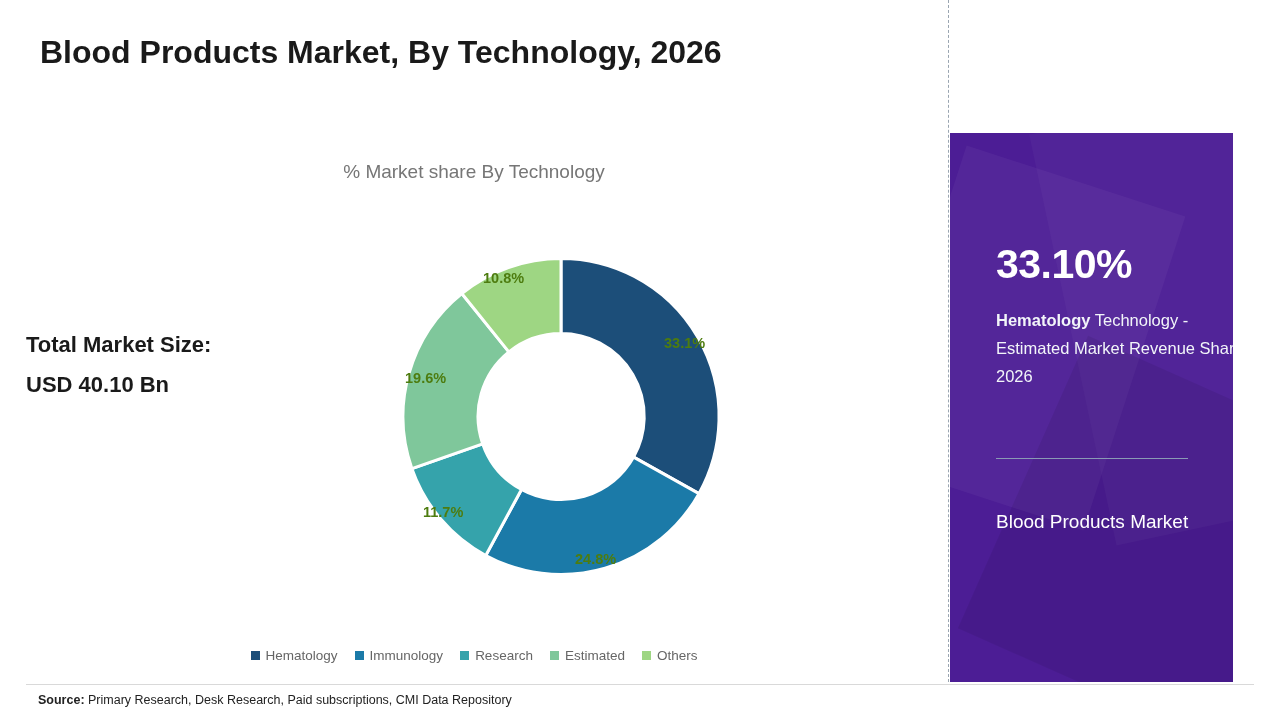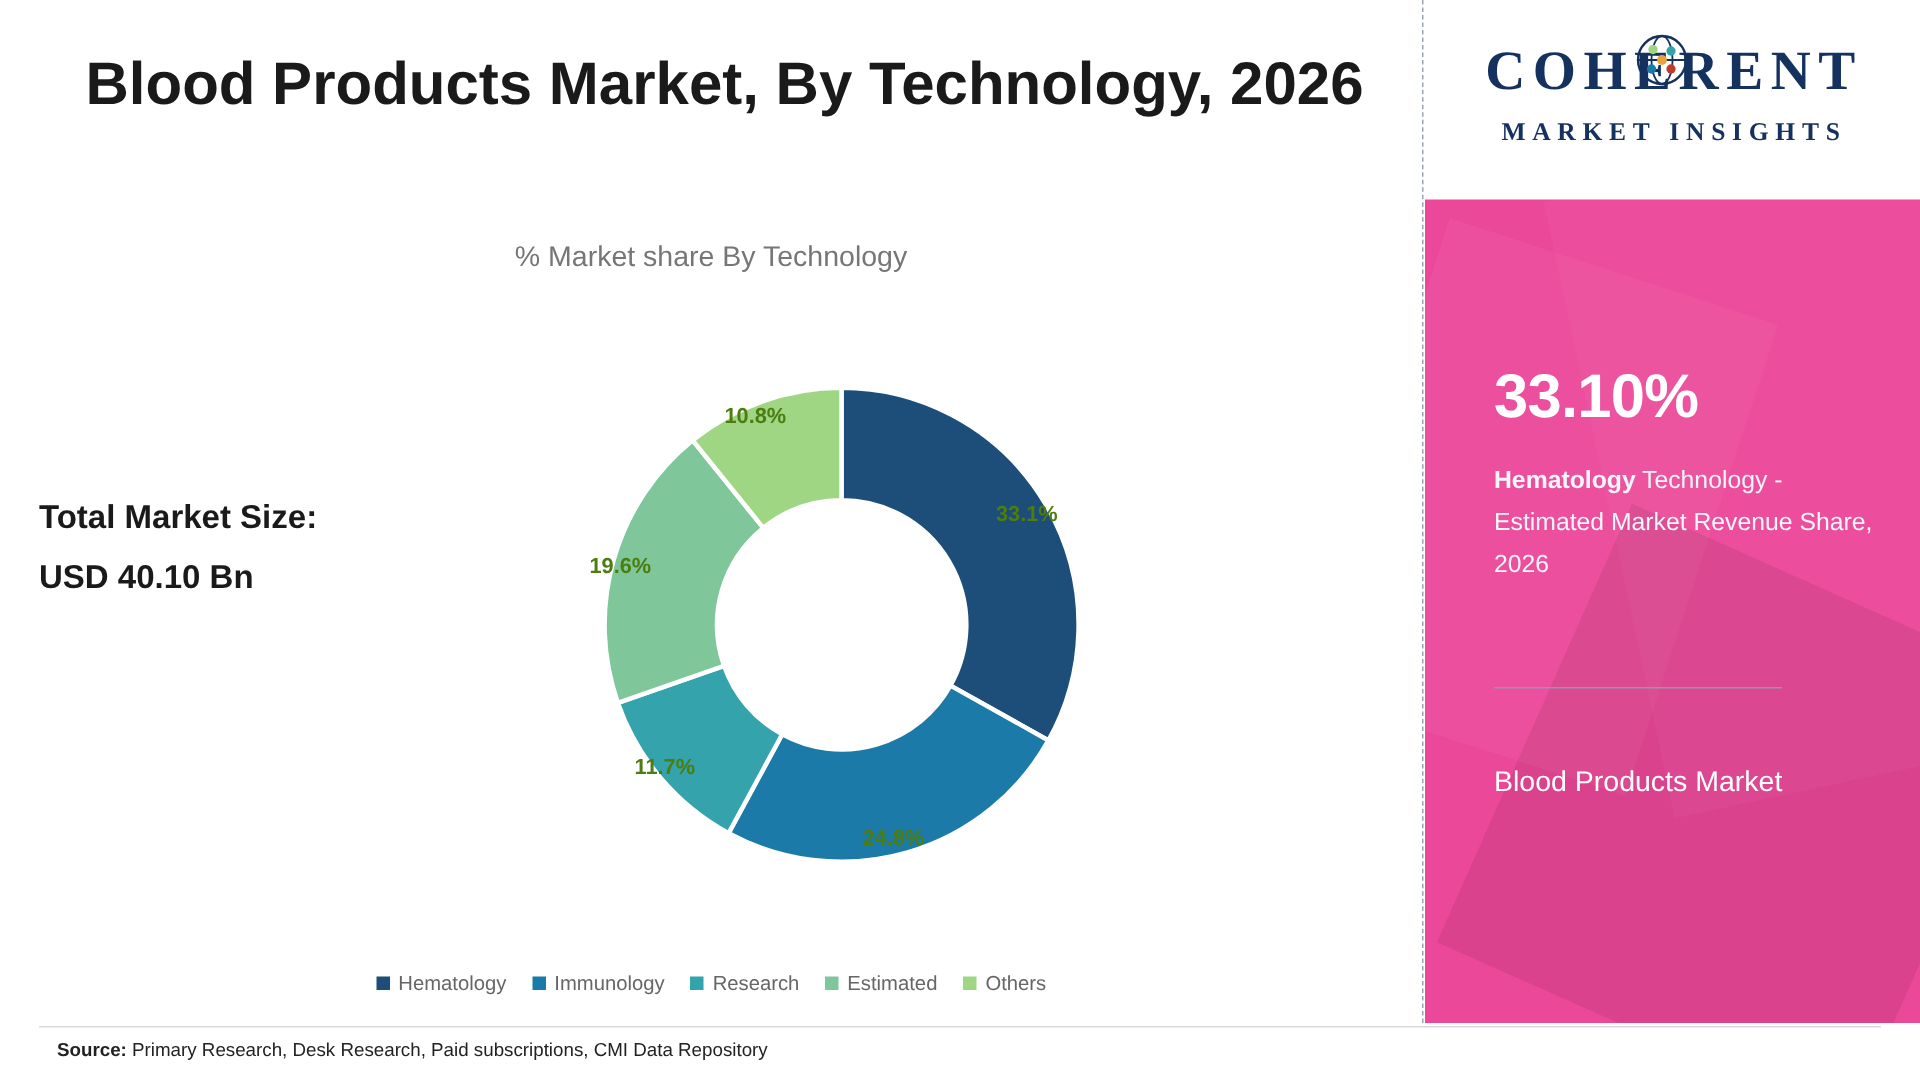--- a/index.html
+++ b/index.html
@@ -26,25 +26,24 @@
     left: 0; top: 0;
     width: 948px;
     height: 720px;
     background: #ffffff;
     box-sizing: border-box;
   }
   #chart-title {
     position: absolute;
     left: 40px;
     top: 34px;
-    font-size: 40px;
+    font-size: 32px;
     font-weight: bold;
     color: #1a1a1a;
     letter-spacing: 0px;
-    margin-left: 17px;
   }
   #chart-subtitle {
     position: absolute;
     left: 0;
     top: 161px;
     width: 948px;
     text-align: center;
     font-size: 19px;
     color: #767676;
   }
@@ -177,23 +176,23 @@
     position: absolute;
     left: 140px;
     top: 22px;
     width: 36px;
     height: 36px;
   }
   #blue-box {
     position: absolute;
     left: 0;
     top: 133px;
-    width: 330px;
+    width: 283px;
     height: 549px;
-    background: #ec4899;
+    background: #4c1d95;
     overflow: hidden;
   }
   #blue-box .bg-shape-1 {
     position: absolute;
     left: -40px;
     top: 40px;
     width: 230px;
     height: 330px;
     background: rgba(255,255,255,0.045);
     transform: rotate(18deg);
@@ -280,21 +279,21 @@
           <path fill="#35a3ab" stroke="#ffffff" stroke-width="3" d="M -75.24 138.95 A 158 158 0 0 1 -149.09 52.14 L -78.31 27.39 A 83 83 0 0 0 -39.52 72.98 Z"></path>
 
           <path fill="#7fc79b" stroke="#ffffff" stroke-width="3" d="M -149.09 52.14 A 158 158 0 0 1 -99.19 -122.94 L -52.11 -64.57 A 83 83 0 0 0 -78.31 27.39 Z"></path>
 
           <path fill="#9ed683" stroke="#ffffff" stroke-width="3" d="M -99.19 -122.94 A 158 158 0 0 1 0 -158 L 0 -83 A 83 83 0 0 0 -52.11 -64.57 Z"></path>
         </g>
       </svg>
       <div class="slice-label" style="left:287px; top:106px;">33.1%</div>
       <div class="slice-label" style="left:198px; top:322px;">24.8%</div>
       <div class="slice-label" style="left:46px; top:275px;text-align:center;">11.7%</div>
-      <div class="slice-label" style="left:16px; top:141px;text-align:center;">19.6%</div>
+      <div class="slice-label" style="left:28px; top:141px;text-align:center;">19.6%</div>
       <div class="slice-label" style="left:106px; top:41px;">10.8%</div>
     </div>
 
     <div id="legend">
       <div class="legend-item">
         <span class="legend-swatch" style="background:#1c4e79"></span>
         <span>Hematology</span>
       </div>
       <div class="legend-item">
         <span class="legend-swatch" style="background:#1b7aa8"></span>
@@ -311,34 +310,20 @@
       <div class="legend-item">
         <span class="legend-swatch" style="background:#9ed683"></span>
         <span>Others</span>
       </div>
     </div>
   </div>
 
   <div id="divider"></div>
 
   <div id="right-panel">
-    <div id="logo-box">
-      <div id="logo-coherent">COHERENT</div>
-      <svg id="logo-globe" viewBox="0 0 36 36">
-        <circle cx="18" cy="18" r="16" fill="none" stroke="#15315e" stroke-width="1.6"></circle>
-        <ellipse cx="18" cy="18" rx="7" ry="16" fill="none" stroke="#15315e" stroke-width="1.2"></ellipse>
-        <line x1="2" y1="18" x2="34" y2="18" stroke="#15315e" stroke-width="1.2"></line>
-        <circle cx="12" cy="11" r="3.1" fill="#9ed683"></circle>
-        <circle cx="24" cy="12" r="3.1" fill="#35a3ab"></circle>
-        <circle cx="11" cy="24" r="3.1" fill="#1b7aa8"></circle>
-        <circle cx="24" cy="24" r="3.1" fill="#c0392b"></circle>
-        <circle cx="18" cy="18" r="3.3" fill="#e8a33d"></circle>
-      </svg>
-      <div id="logo-sub">MARKET INSIGHTS</div>
-    </div>
 
     <div id="blue-box">
       <div class="bg-shape-1"></div>
       <div class="bg-shape-2"></div>
       <div class="bg-shape-3"></div>
 
       <div id="stat-value">33.10%</div>
       <div id="stat-desc"><b>Hematology</b><span> Technology - Estimated Market Revenue Share, 2026</span></div>
       <div id="stat-rule"></div>
       <div id="report-name">Blood Products Market</div>

